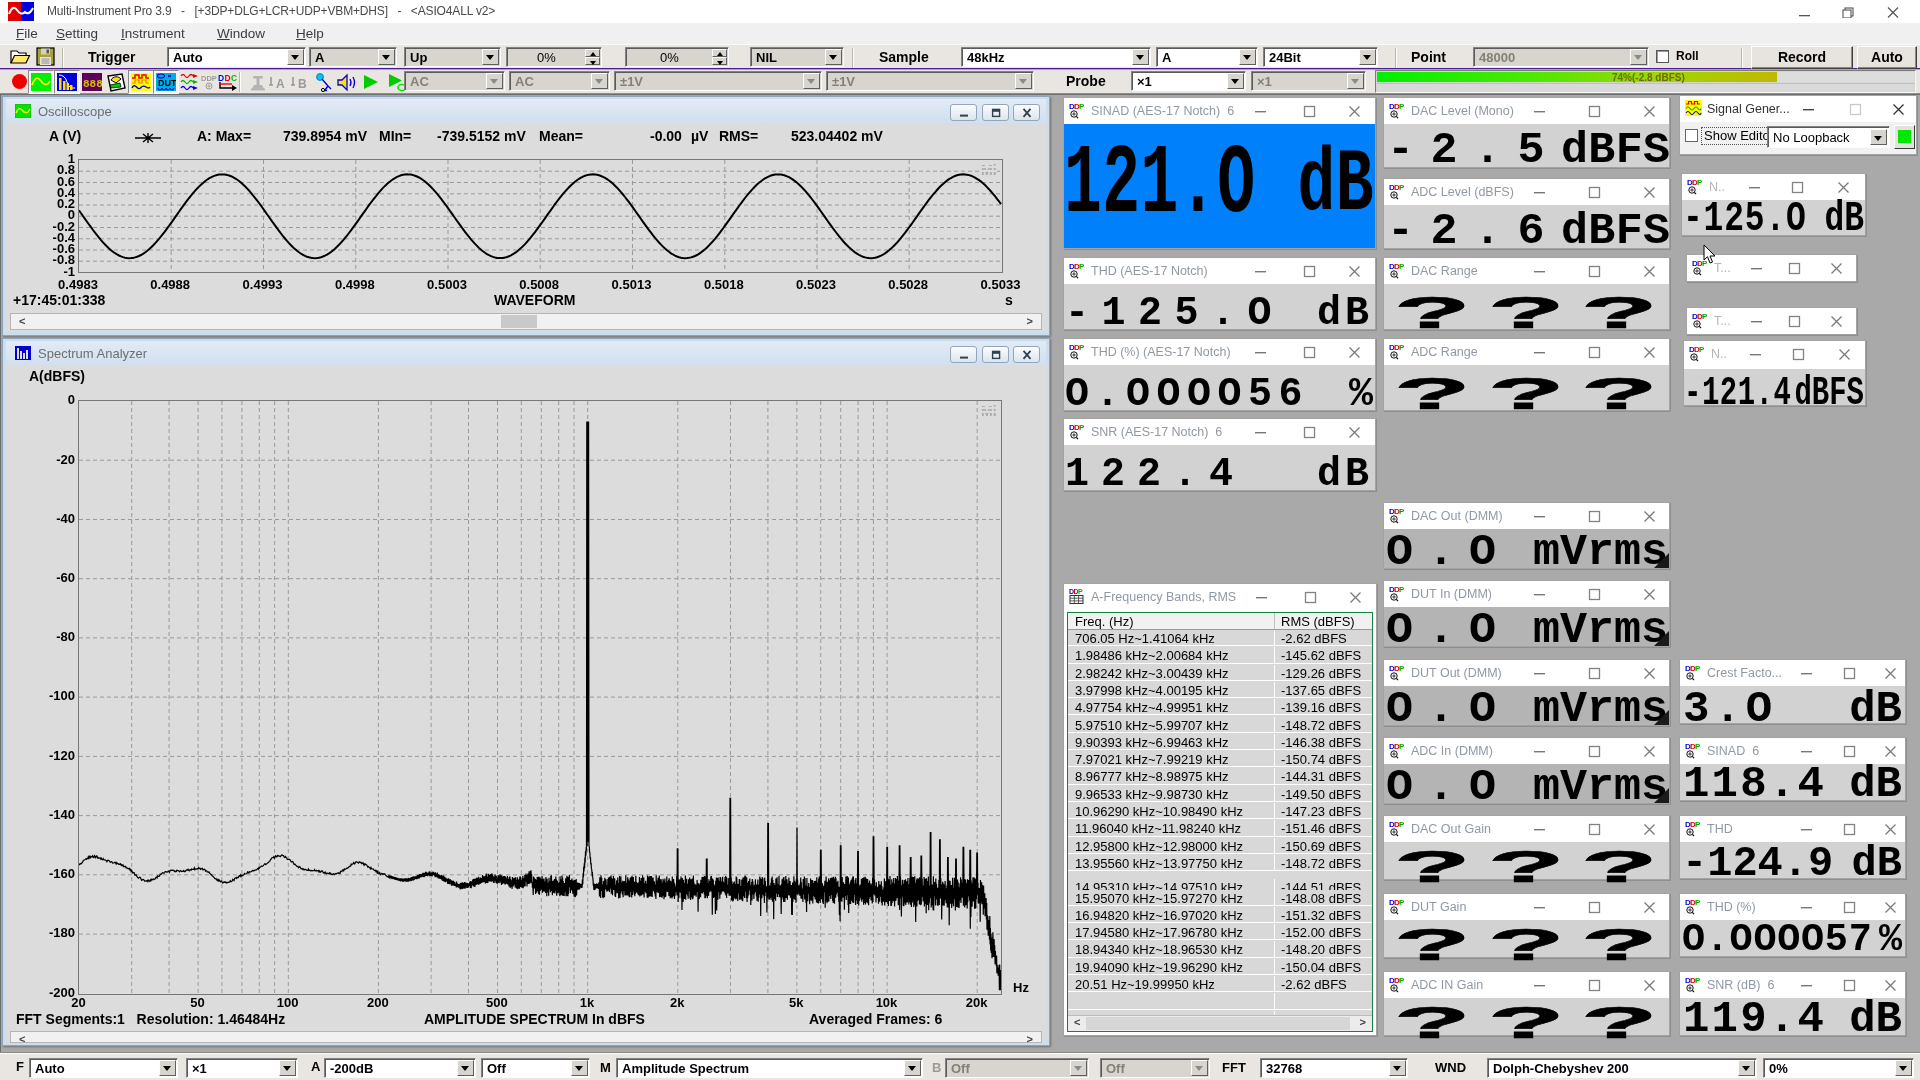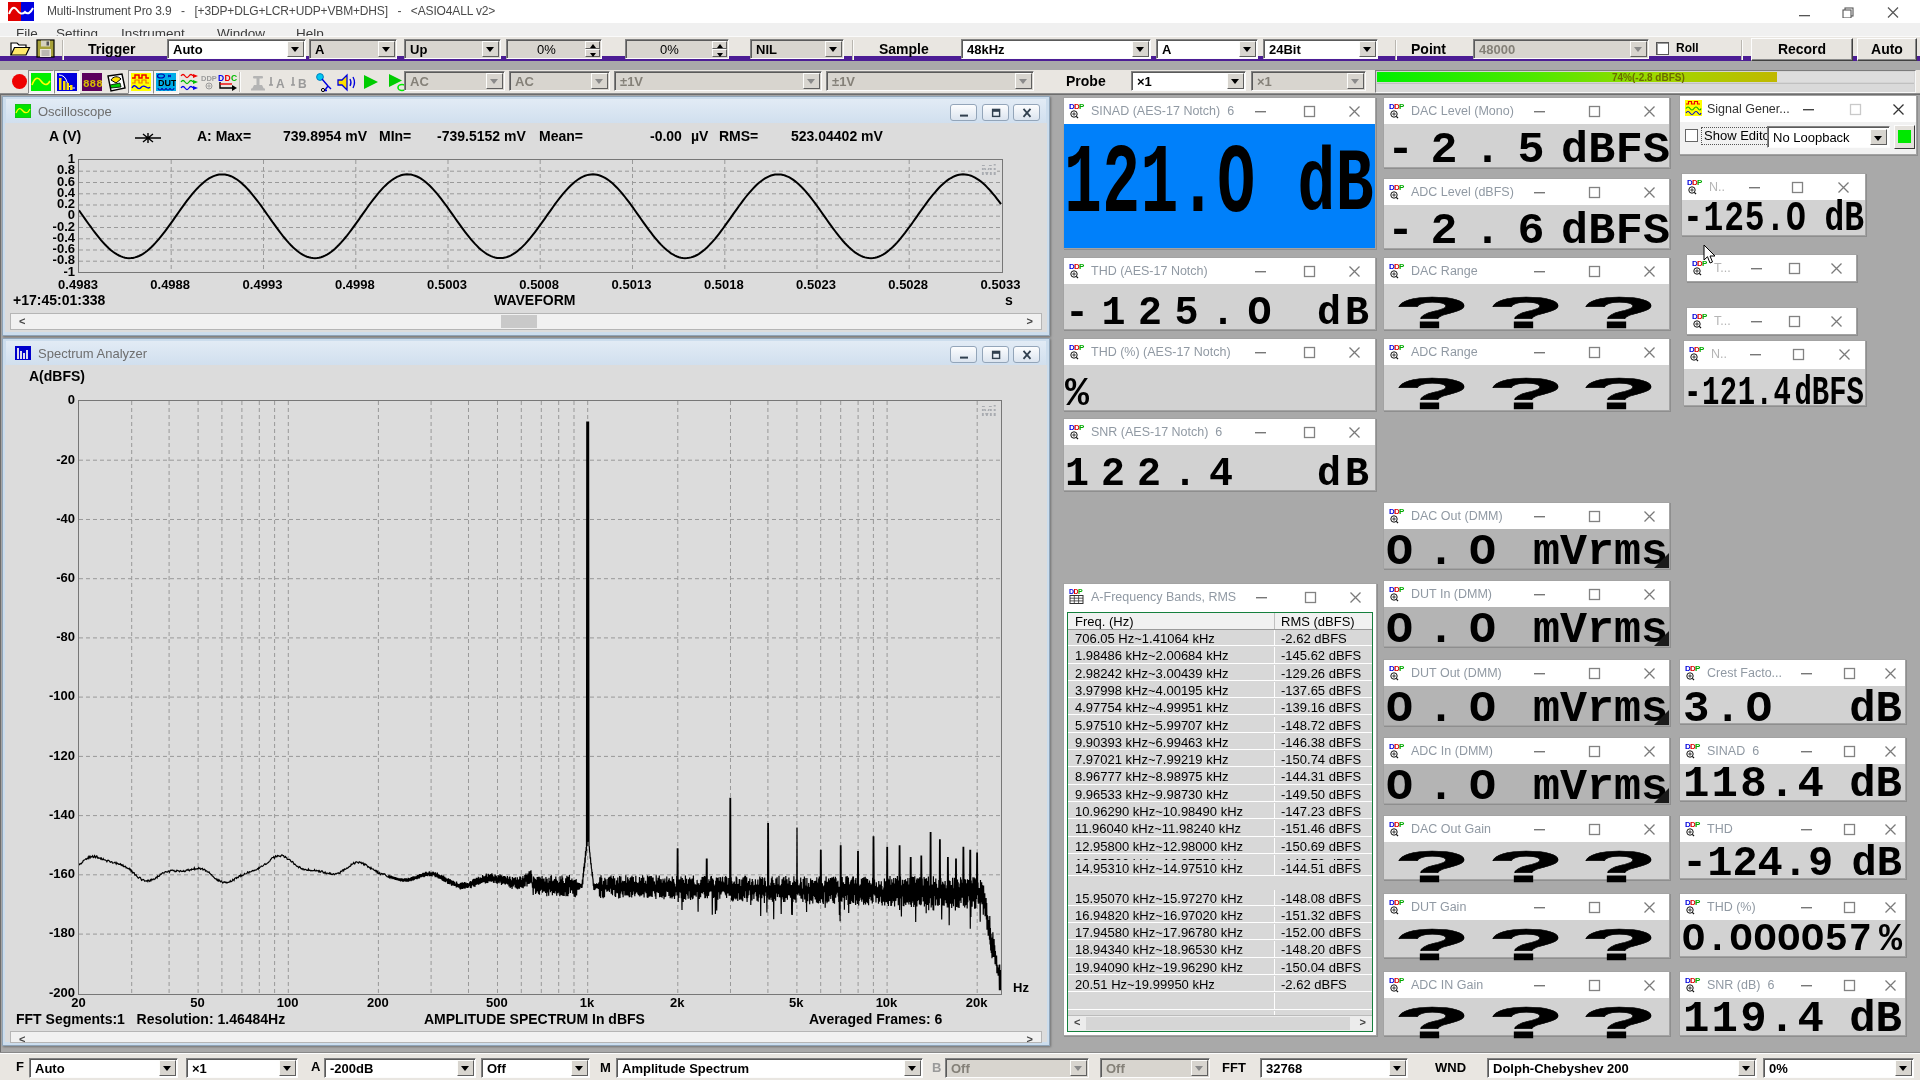--- a/index.html
+++ b/index.html
@@ -78,21 +78,21 @@
       <path d="M89 1.5 L99 11.5 M99 1.5 L89 11.5" stroke="#555" stroke-width="1.2"></path>
     </svg>
 </div>
 <div id="menubar">
 <div class="mi" style="left:16px"><u>F</u>ile</div>
 <div class="mi" style="left:56px"><u>S</u>etting</div>
 <div class="mi" style="left:121px"><u>I</u>nstrument</div>
 <div class="mi" style="left:217px"><u>W</u>indow</div>
 <div class="mi" style="left:296px"><u>H</u>elp</div>
 </div>
-<div class="tbar" style="top:36px;height:25px;border-top:1px solid #fafafa;border-bottom:5px solid #4c1d95">
+<div class="tbar" style="top:44px;height:25px;border-top:1px solid #fafafa;border-bottom:1px solid #4c1d95">
 <svg class="ticon" style="left:10px" width="21" height="19" viewBox="0 0 21 19">
       <path d="M1 16 L1 4 L7 4 L9 6 L16 6 L16 8" fill="#fff" stroke="#000" stroke-width="1.2"></path>
       <path d="M1 16 L4.5 8.5 L19.5 8.5 L16 16 Z" fill="#ffe96a" stroke="#000" stroke-width="1.2"></path>
     </svg>
 <svg class="ticon" style="left:36px" width="19" height="19" viewBox="0 0 19 19">
       <rect x="1" y="1" width="17" height="17" fill="#a8a23a" stroke="#000" stroke-width="1.2"></rect>
       <rect x="5" y="1.5" width="9" height="6" fill="#d6d2be"></rect>
       <rect x="10.5" y="2.5" width="2.5" height="4" fill="#555"></rect>
       <rect x="4" y="10" width="11" height="8" fill="#e8e4da"></rect>
       <path d="M5.5 12 H13.5 M5.5 14 H13.5 M5.5 16 H13.5" stroke="#777" stroke-width="0.8"></path>
@@ -590,20 +590,21 @@
         </svg></div>
       <div class="wbt" style="left:239px"><svg width="13" height="13" viewBox="0 0 13 13">
           <rect x="1.5" y="1.5" width="10" height="10" fill="none" stroke="#828282" stroke-width="1.3"></rect>
         </svg></div>
       <div class="wbt" style="left:284px"><svg width="13" height="13" viewBox="0 0 13 13">
           <path d="M1.5 1.5 L11.5 11.5 M11.5 1.5 L1.5 11.5" stroke="#7a7a7a" stroke-width="1.3"></path>
         </svg></div>
     </div>
     <div class="ddpv" style="top:26px;background:#d2d2d2">
       <div class="v" style="font-size:40px;padding:0 2px 0 1px">
+        <span style="letter-spacing:6.5px;position:relative;top:7px">O.OOOO56</span>
         <span style="position:relative;top:7px">%</span>
       </div>
     </div>
   </div>
 <div class="ddp" style="left:1063px;top:418px;width:313px;height:73px">
     <div class="ddpt" style="height:26px">
       <span class="ddpi"><svg width="17" height="17" viewBox="0 0 17 17">
           <text x="0" y="7" font-family="Liberation Sans" font-size="8" font-weight="bold" fill="#0000dd">D</text>
           <text x="5" y="7" font-family="Liberation Sans" font-size="8" font-weight="bold" fill="#dd0000">D</text>
           <text x="10" y="7" font-family="Liberation Sans" font-size="8" font-weight="bold" fill="#00aa00">P</text>
@@ -703,21 +704,21 @@
         <div class="c2 tcell" style="padding-left:6px">-151.46 dBFS</div>
       </div>
 <div class="trow" style="top:224.60000000000005px;height:16.3px">
         <div class="tcell">12.95800 kHz~12.98000 kHz</div>
         <div class="c2 tcell" style="padding-left:6px">-150.69 dBFS</div>
       </div>
 <div class="trow" style="top:241.90000000000006px;height:16.3px">
         <div class="tcell">13.95560 kHz~13.97750 kHz</div>
         <div class="c2 tcell" style="padding-left:6px">-148.72 dBFS</div>
       </div>
-<div class="trow" style="top:247px;height:16px">
+<div class="trow" style="top:266px;height:16px">
         <div class="tcell">14.95310 kHz~14.97510 kHz</div>
         <div class="c2 tcell" style="padding-left:6px">-144.51 dBFS</div>
       </div>
 <div class="trow" style="top:276.50000000000006px;height:16.3px">
         <div class="tcell">15.95070 kHz~15.97270 kHz</div>
         <div class="c2 tcell" style="padding-left:6px">-148.08 dBFS</div>
       </div>
 <div class="trow" style="top:293.80000000000007px;height:16.3px">
         <div class="tcell">16.94820 kHz~16.97020 kHz</div>
         <div class="c2 tcell" style="padding-left:6px">-151.32 dBFS</div>

